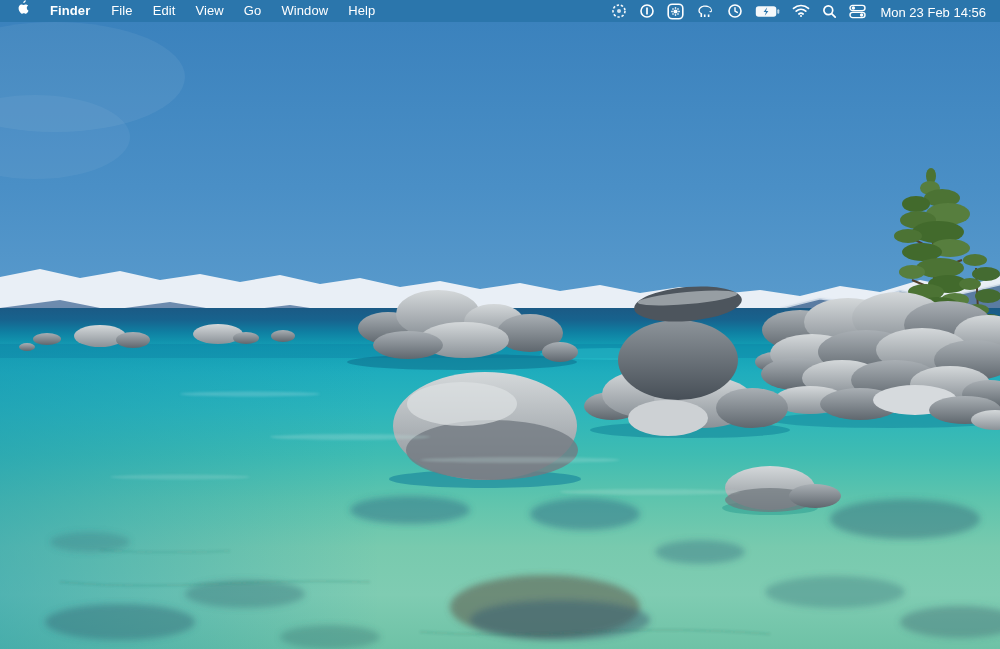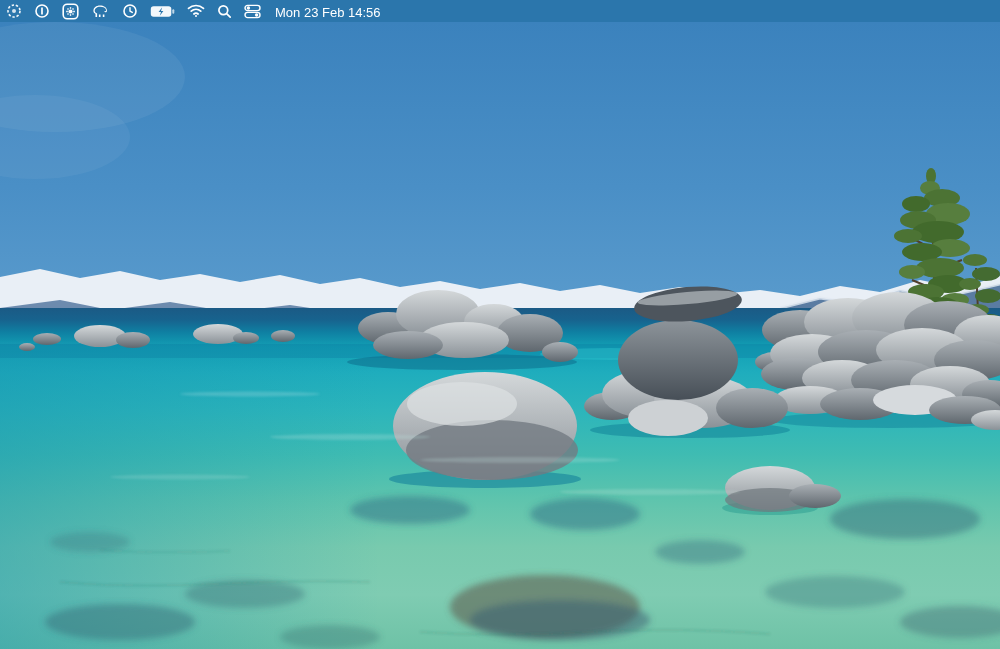--- a/index.html
+++ b/index.html
@@ -33,20 +33,36 @@
   
   .desktop{position:absolute;top:22px;left:0;width:1000px;height:627px;}
   .desktop svg{display:block;}
 </style>
 </head>
 <body>
 
 <div class="screen">
 
   <div class="menubar">
+    <div class="menubar-left">
+      <span class="apple">
+        <span>
+          <svg width="13" height="15" viewBox="0 0 13 15" fill="#ffffff">
+            <path d="M10.8 7.9c0-1.5 1.2-2.2 1.3-2.3-.7-1-1.8-1.2-2.2-1.2-.9-.1-1.8.5-2.3.5-.5 0-1.2-.5-2-.5-1 0-2 .6-2.5 1.5-1.1 1.9-.3 4.7.8 6.2.5.8 1.1 1.6 1.9 1.6.8 0 1.1-.5 2-.5s1.2.5 2 .5 1.4-.8 1.9-1.5c.6-.9.8-1.7.8-1.8 0 0-1.7-.6-1.7-2.5zM9.2 2.1c.4-.5.7-1.2.6-1.9-.6 0-1.4.4-1.8 1-.4.4-.8 1.2-.7 1.8.7.1 1.4-.4 1.9-.9z"></path>
+          </svg>
+        </span>
+      </span>
+      <span class="menu-item app">Finder</span>
+      <span class="menu-item">File</span>
+      <span class="menu-item">Edit</span>
+      <span class="menu-item">View</span>
+      <span class="menu-item">Go</span>
+      <span class="menu-item">Window</span>
+      <span class="menu-item">Help</span>
+    </div>
 
     <div class="menubar-right">
       <span class="status-icon">
         <svg width="16" height="16" viewBox="0 0 16 16">
           <circle cx="8" cy="8" r="6" fill="none" stroke="#ffffff" stroke-width="1.6" stroke-dasharray="2.4 1.8" opacity=".95"></circle>
           <circle cx="8" cy="8" r="2" fill="#ffffff" opacity=".8"></circle>
         </svg>
       </span>
       <span class="status-icon">
         <svg width="16" height="16" viewBox="0 0 16 16">

